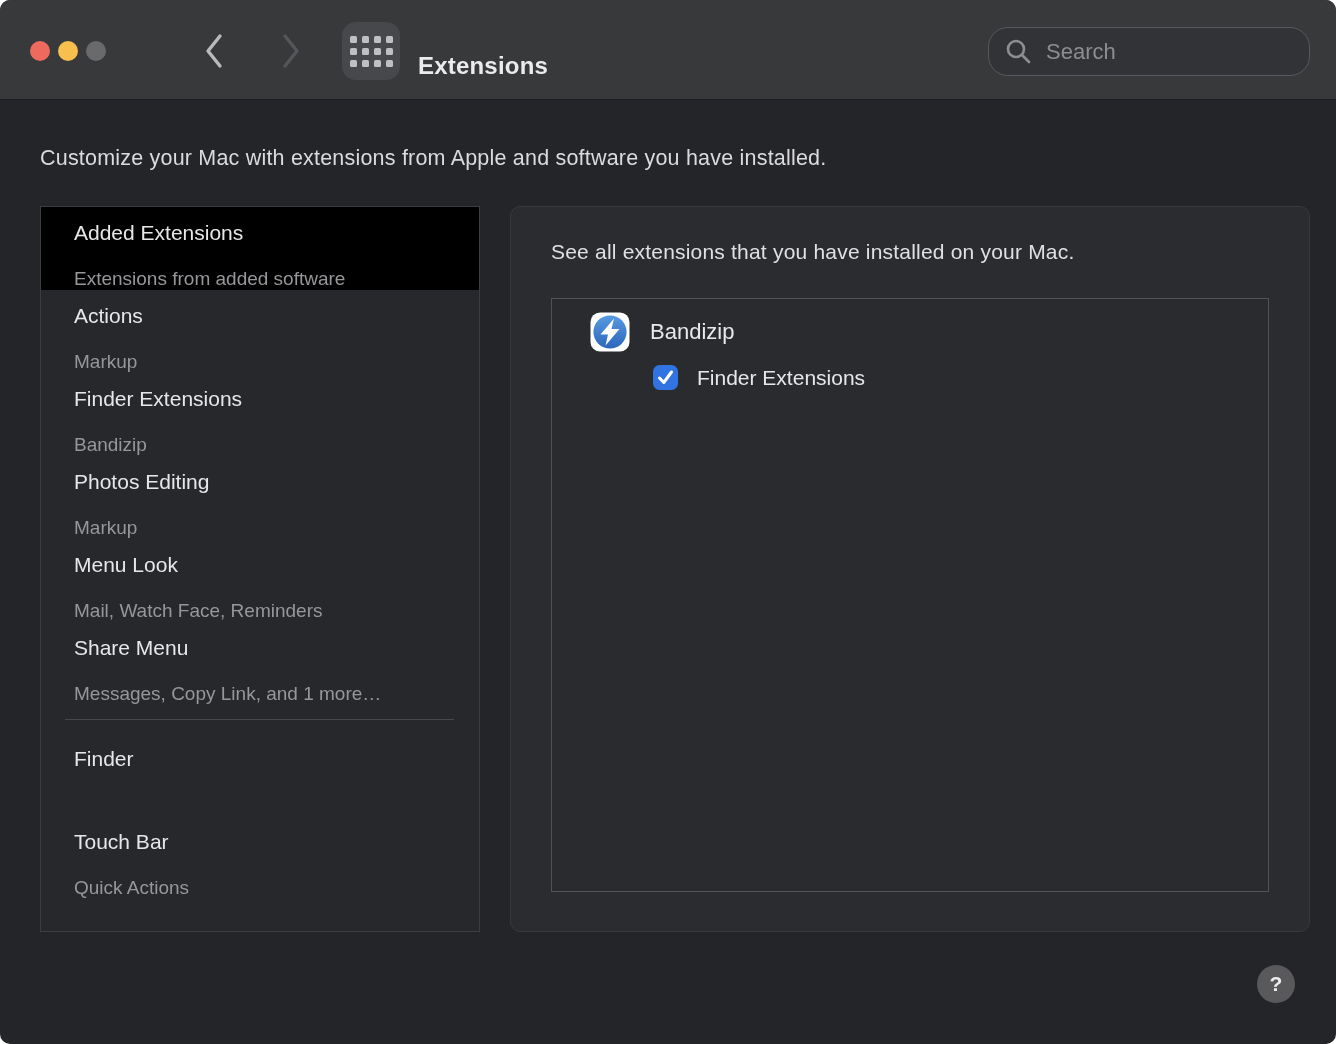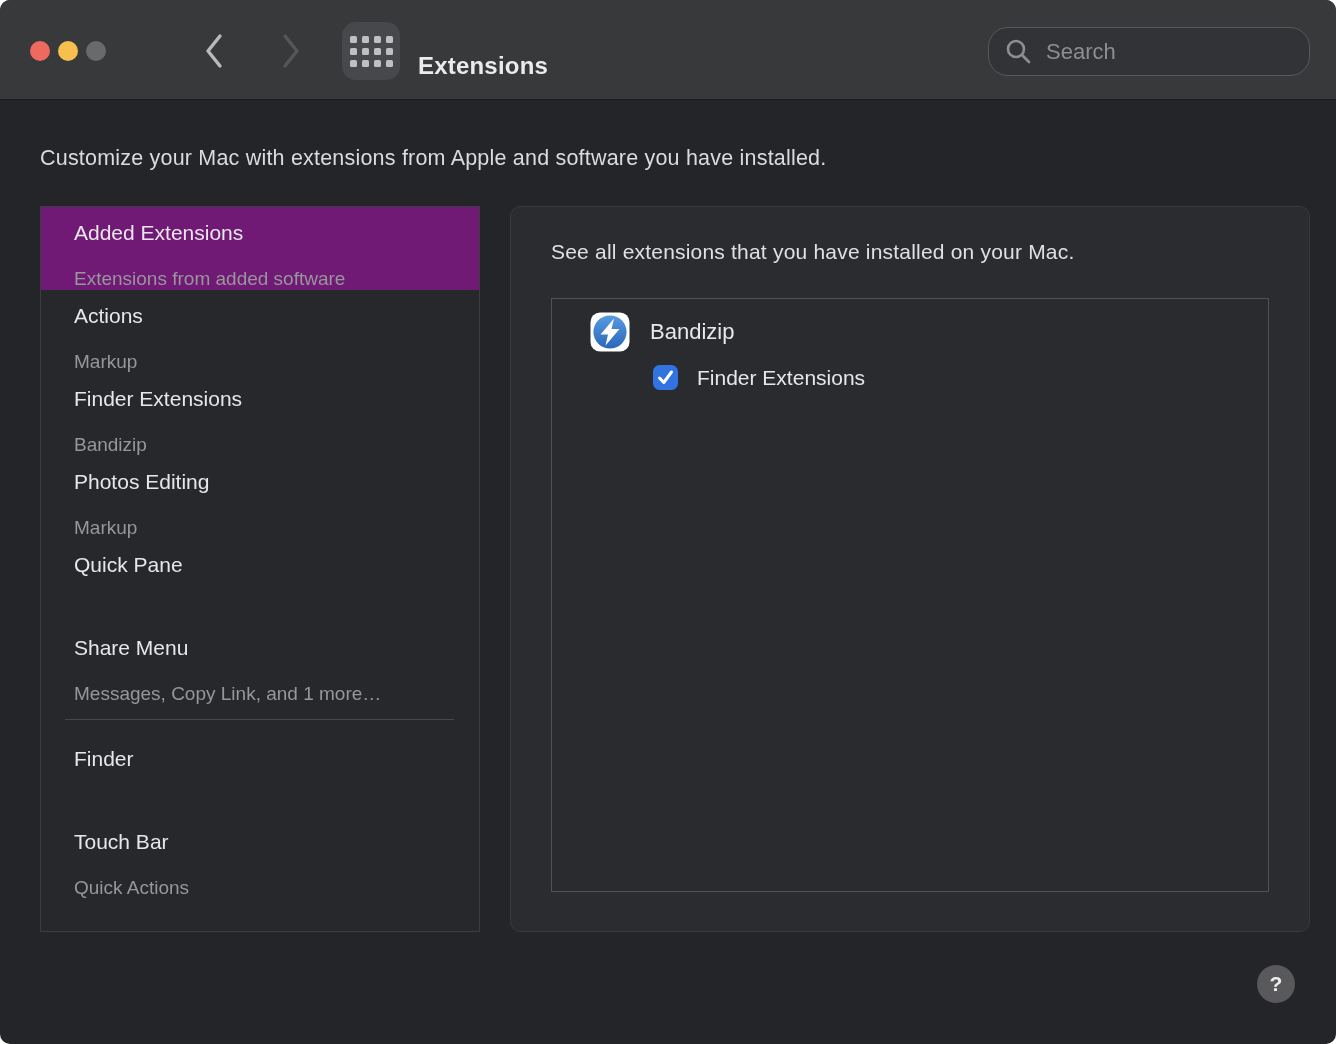--- a/index.html
+++ b/index.html
@@ -76,21 +76,21 @@
     position: absolute; left: 40px; top: 206px;
     width: 440px; height: 726px;
     background: #27282b;
     border: 1px solid #3c3d40;
     overflow: hidden;
   }
   .side-row {
     height: 83px;
     padding: 13px 10px 0 33px;
   }
-  .side-row.selected { background: #701a75; }
+  .side-row.selected { background: #000000; }
   .side-title {
     font-size: 21px; color: #e7e7e9; line-height: 26px;
     white-space: nowrap;
   }
   .side-sub {
     font-size: 19px; color: #96969b; line-height: 26px;
     margin-top: 20px; white-space: nowrap;
   }
   .side-divider {
     height: 1px; background: #47484c;
@@ -203,21 +203,22 @@
     </div>
     <div class="side-row">
       <div class="side-title">Finder Extensions</div>
       <div class="side-sub">Bandizip</div>
     </div>
     <div class="side-row">
       <div class="side-title">Photos Editing</div>
       <div class="side-sub">Markup</div>
     </div>
     <div class="side-row">
-      <div class="side-title">Quick Pane</div>
+      <div class="side-title">Menu Look</div>
+      <div class="side-sub">Mail, Watch Face, Reminders</div>
     </div>
     <div class="side-row">
       <div class="side-title">Share Menu</div>
       <div class="side-sub">Messages, Copy Link, and 1 more…</div>
     </div>
     <div class="side-divider"></div>
     <div class="side-row">
       <div class="side-title">Finder</div>
     </div>
     <div class="side-row">

